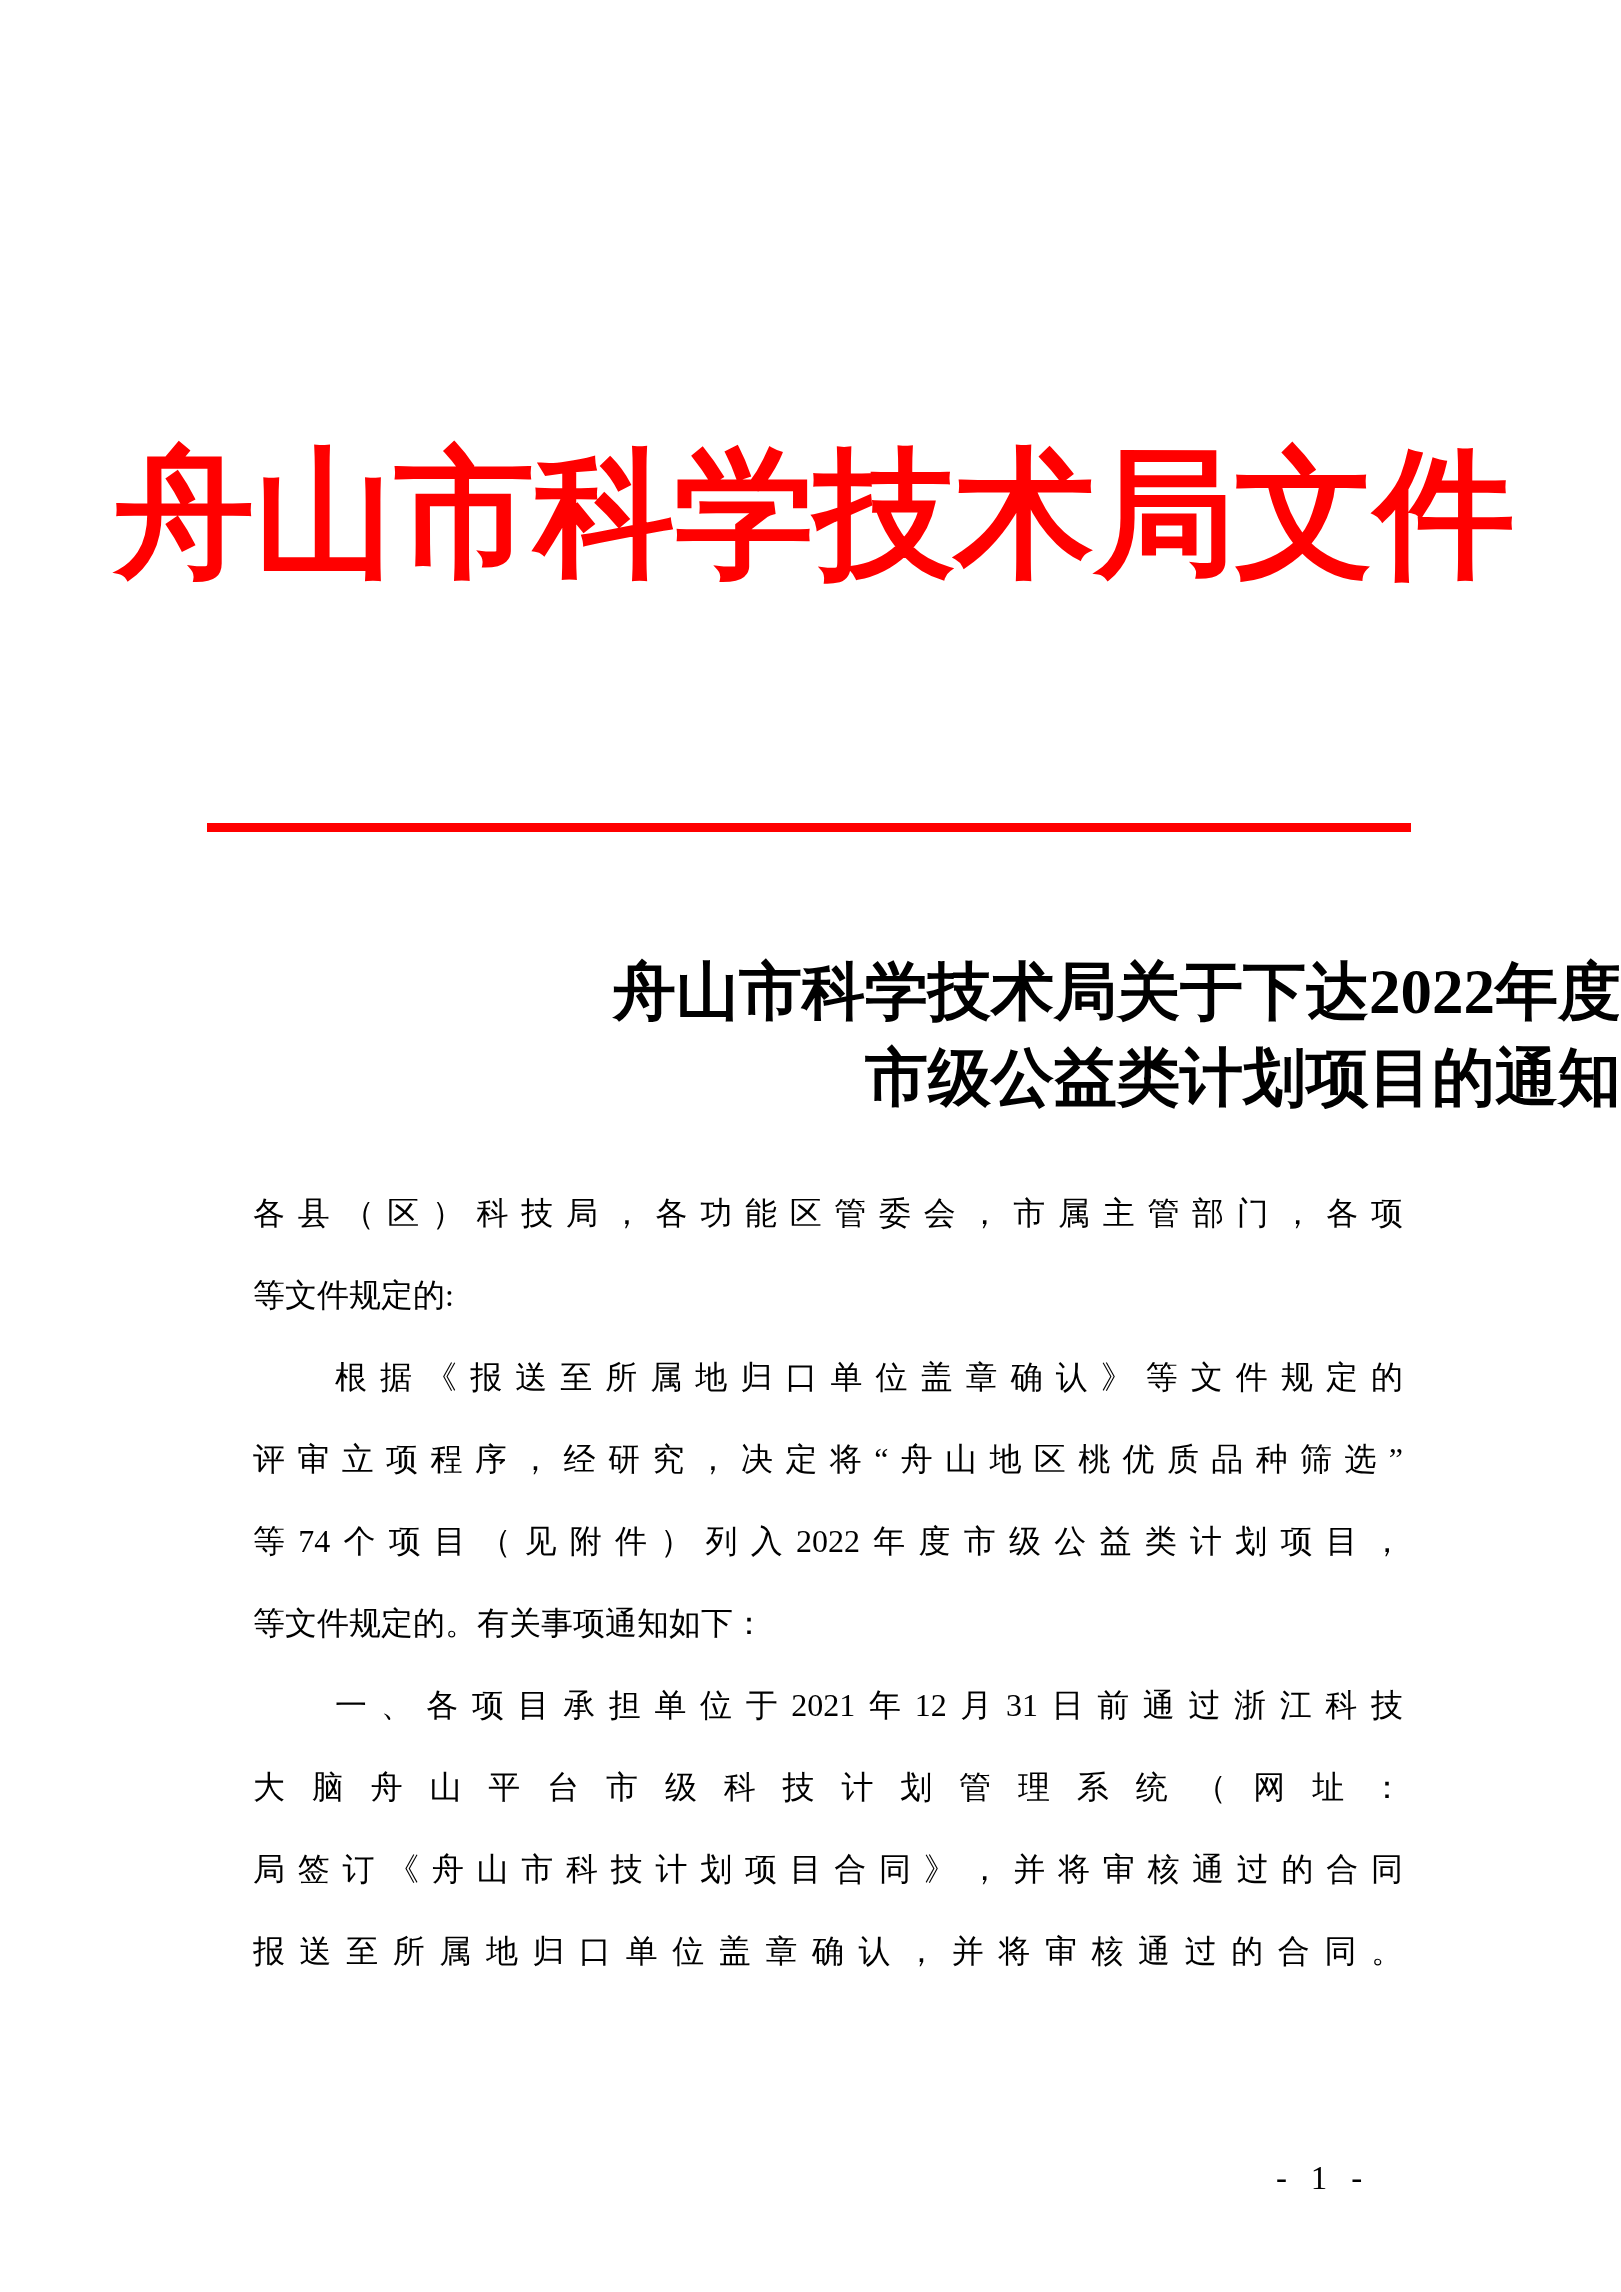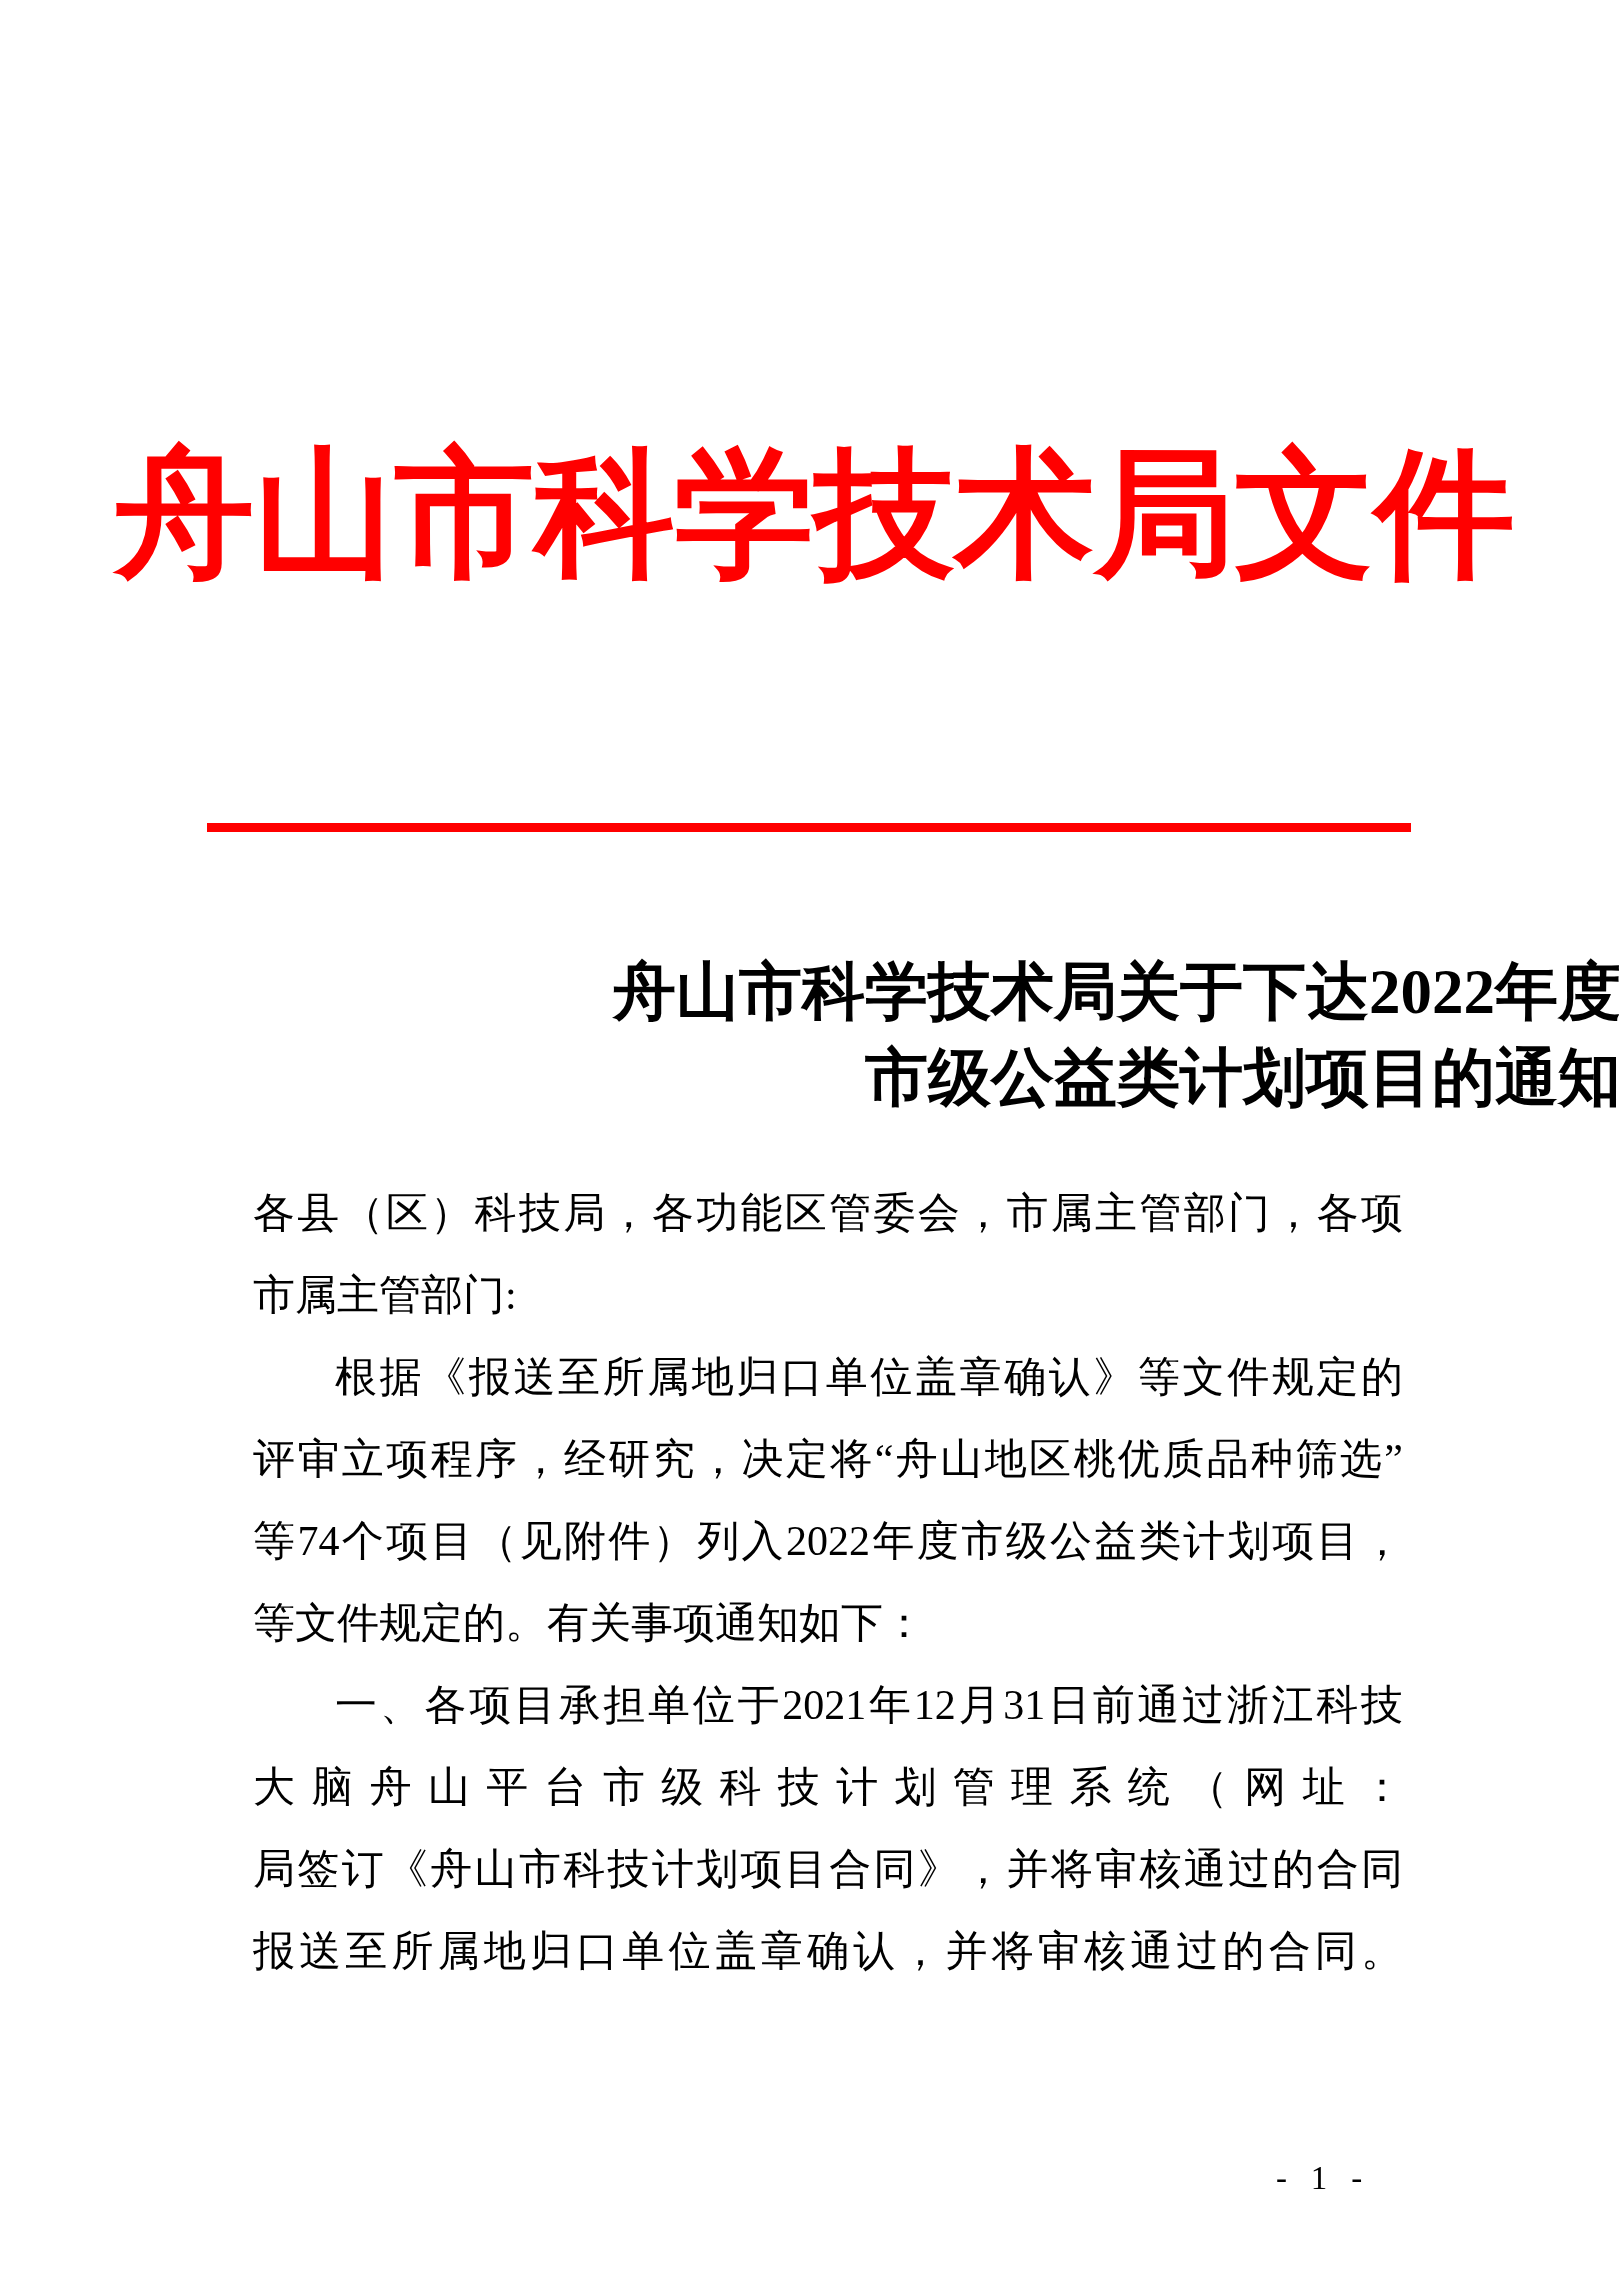--- a/index.html
+++ b/index.html
@@ -52,21 +52,21 @@
     text-align: right;
     font-weight: bold;
     font-size: 63px;
     line-height: 82px;
   }
   .body-block {
     position: absolute;
     left: 245px;
     top: 1164px;
     width: 1158px;
-    font-size: 42px;
+    font-size: 32px;
     line-height: 82px;
   }
   .body-line {
     height: 82px;
     white-space: nowrap;
   }
   .body-line.fill {
     white-space: normal;
     text-align: justify;
     text-align-last: justify;
@@ -95,21 +95,21 @@
 
   <div class="red-separator-line"></div>
 
   <div class="notice-title">
     <div>舟山市科学技术局关于下达2022年度</div>
     <div>市级公益类计划项目的通知</div>
   </div>
 
   <div class="body-block">
     <div class="body-line fill">各县（区）科技局，各功能区管委会，市属主管部门，各项</div>
-    <div class="body-line">市属主管部门:</div>
+    <div class="body-line">等文件规定的:</div>
     <div class="body-line fill indent">根据《报送至所属地归口单位盖章确认》等文件规定的</div>
     <div class="body-line fill">评审立项程序，经研究，决定将“舟山地区桃优质品种筛选”</div>
     <div class="body-line fill">等74个项目（见附件）列入2022年度市级公益类计划项目，</div>
     <div class="body-line">等文件规定的。有关事项通知如下：</div>
     <div class="body-line fill indent">一、各项目承担单位于2021年12月31日前通过浙江科技</div>
     <div class="body-line fill">大脑舟山平台市级科技计划管理系统（网址：</div>
     <div class="body-line fill">局签订《舟山市科技计划项目合同》，并将审核通过的合同</div>
     <div class="body-line fill">报送至所属地归口单位盖章确认，并将审核通过的合同。</div>
   </div>
 

